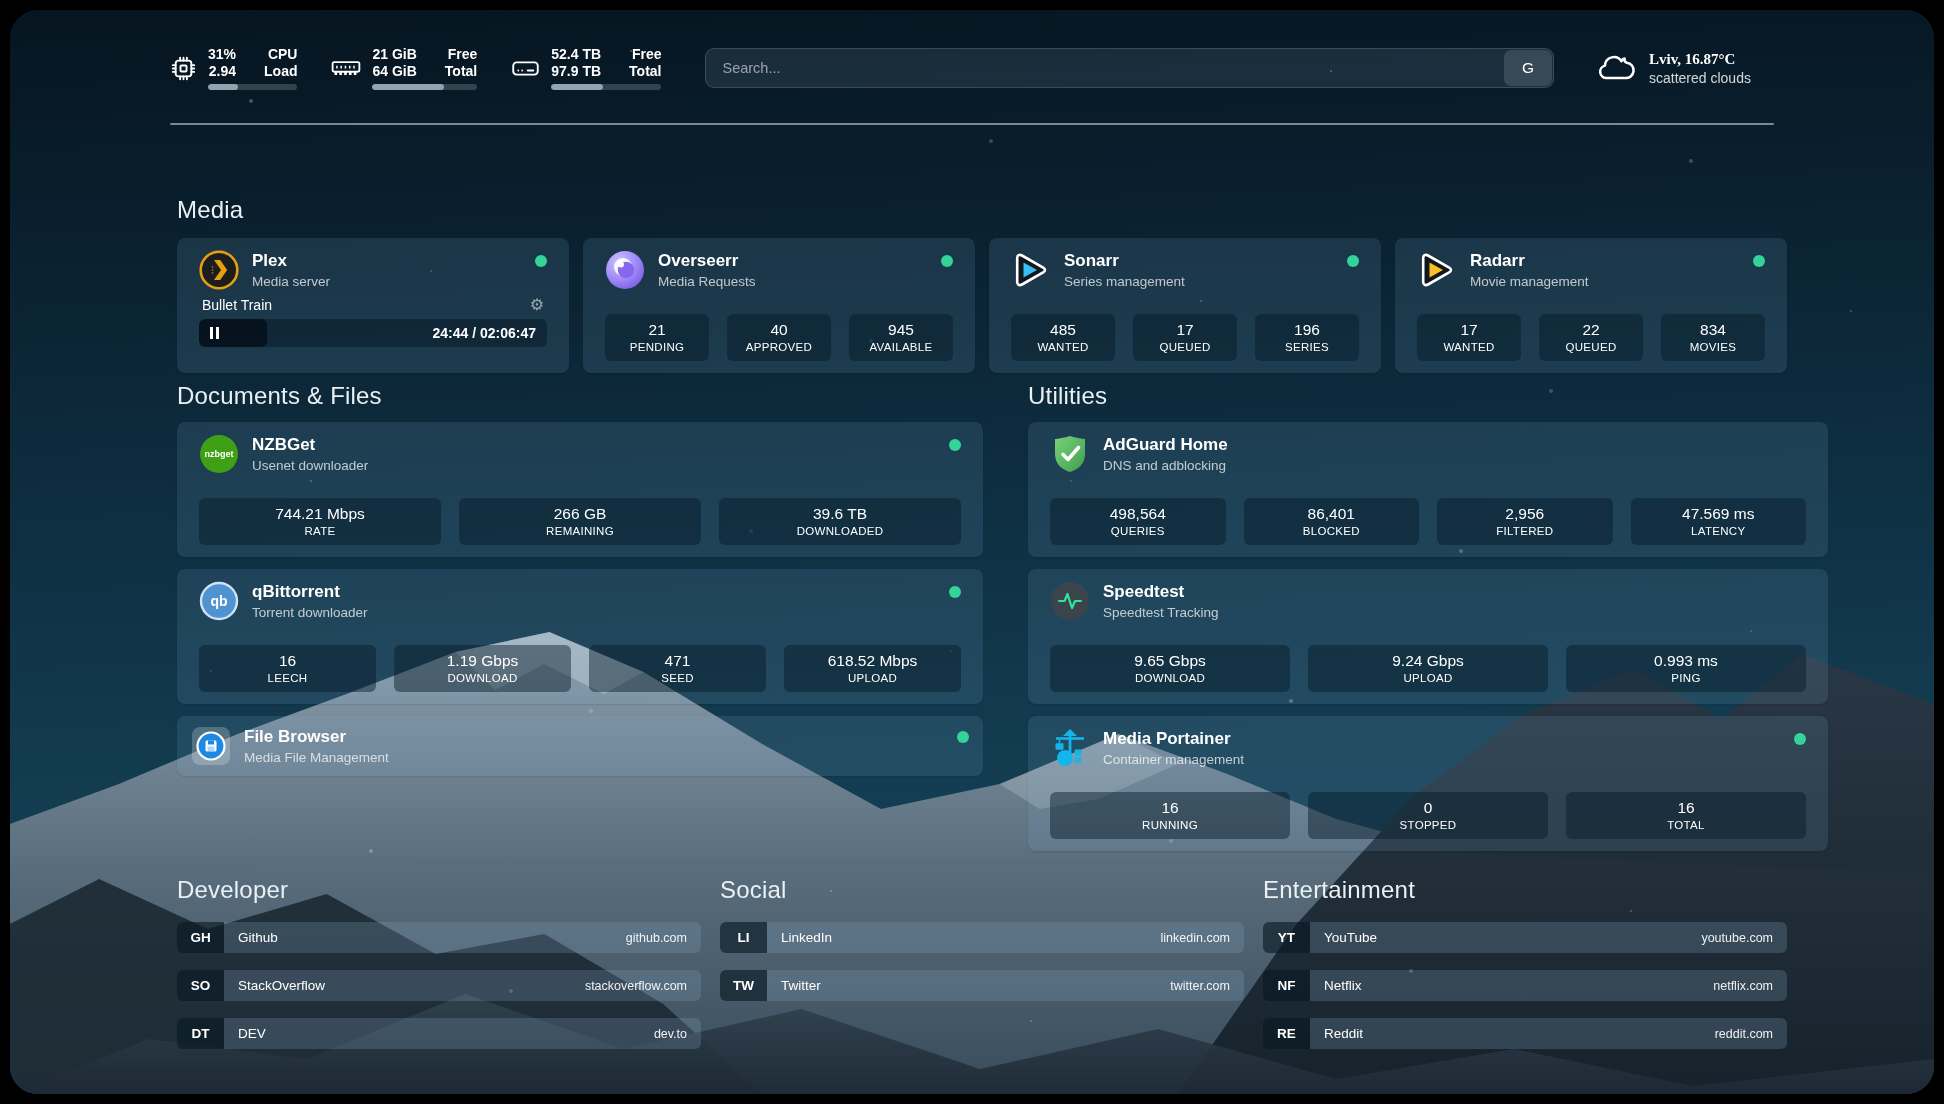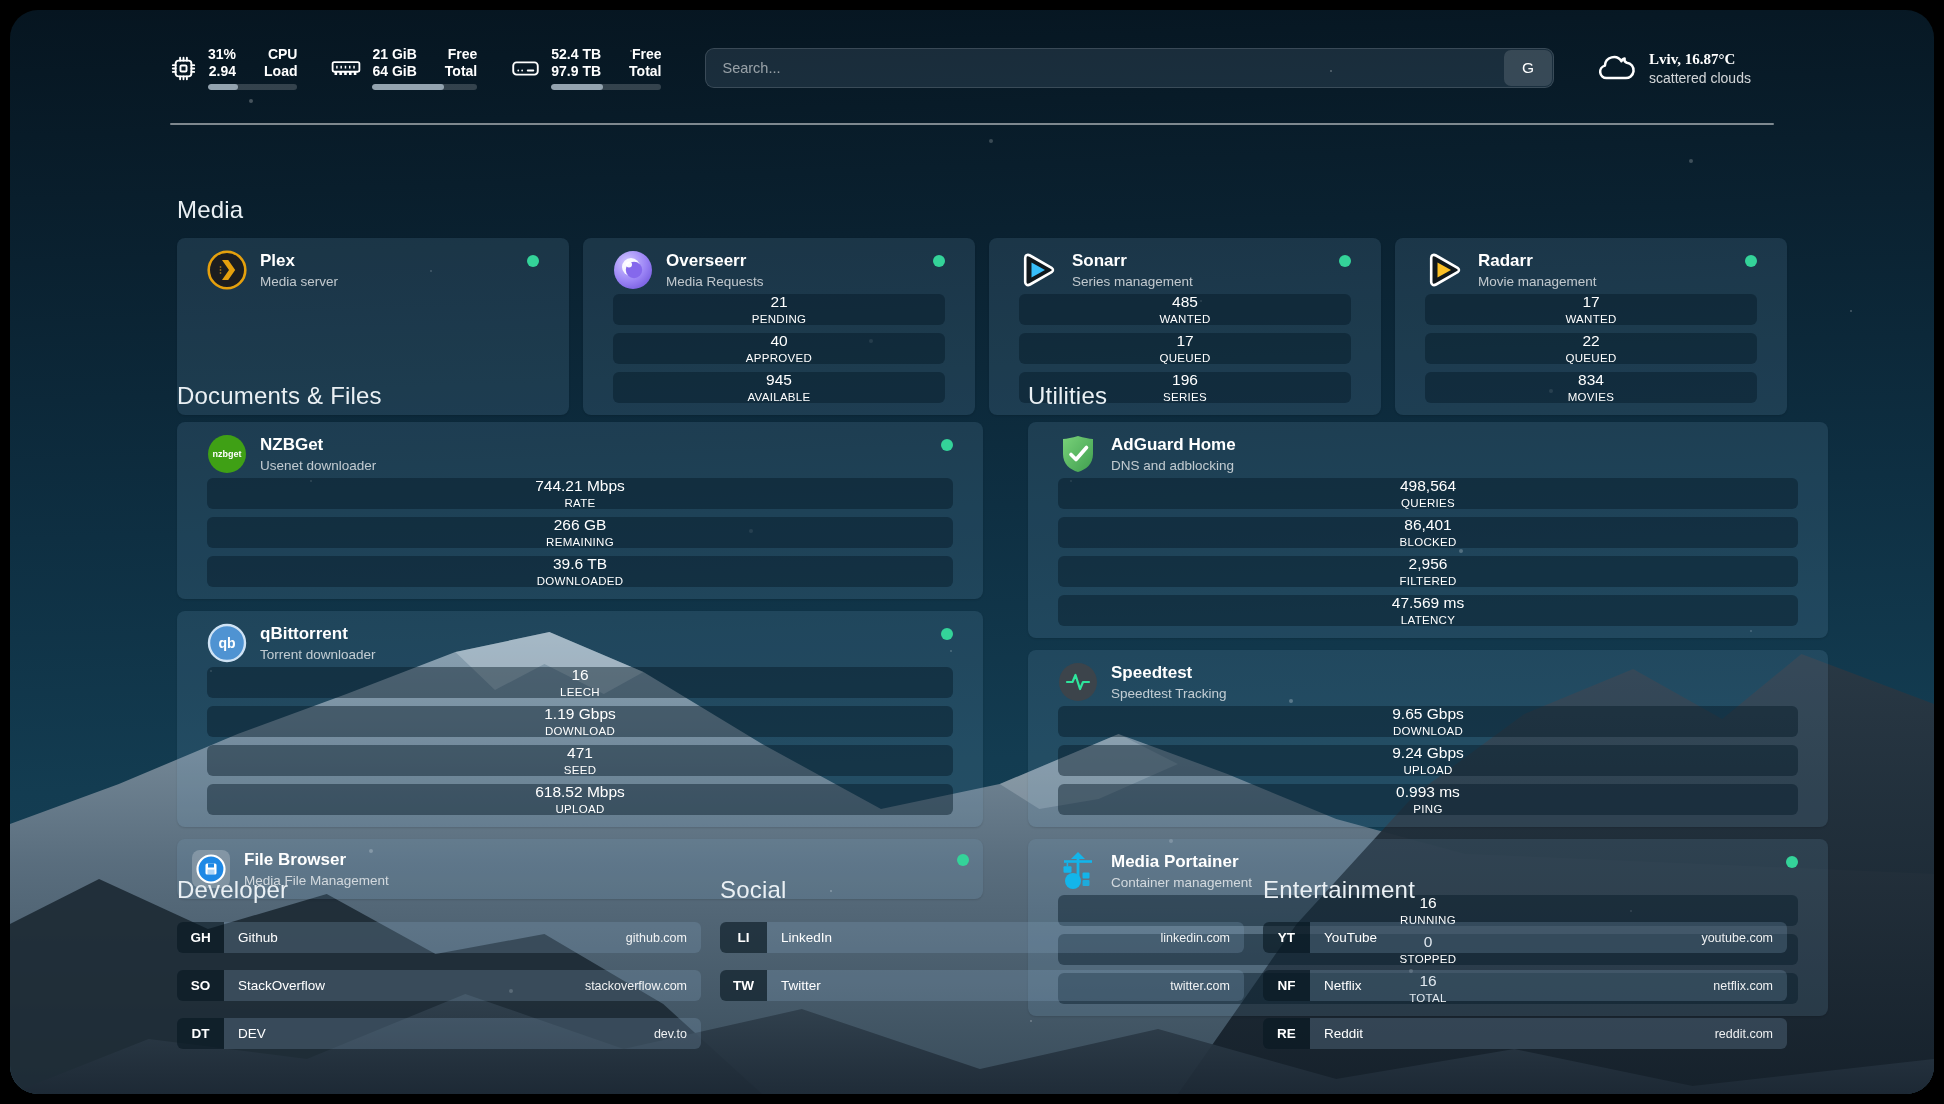--- a/index.html
+++ b/index.html
@@ -43,27 +43,27 @@
   .weather-cond{font-size:14px;color:rgba(255,255,255,.82);line-height:18px;}
   .rule{position:absolute;left:160px;right:160px;top:113px;height:2px;border-radius:1px;background:rgba(255,255,255,.48);}
   
   .section-title{font-size:24px;font-weight:500;color:#eaf0f4;letter-spacing:.2px;}
   .media{position:absolute;left:167px;top:186px;width:1610px;}
   .media .cards{display:grid;grid-template-columns:repeat(4,1fr);gap:14px;margin-top:14px;}
   .col-docs{position:absolute;left:167px;top:372px;width:806px;}
   .col-utils{position:absolute;left:1018px;top:372px;width:800px;}
   .col-docs .card,.col-utils .card{margin-top:12px;}
   .col-docs .section-title,.col-utils .section-title{margin-bottom:12px;}
-  .card{background:rgba(125,175,205,.15);border-radius:8px;padding:12px 30px;box-shadow:0 1px 2px rgba(0,0,0,.12);}
+  .card{background:rgba(125,175,205,.15);border-radius:8px;padding:12px 22px;box-shadow:0 1px 2px rgba(0,0,0,.12);}
   .card-head{display:flex;align-items:center;gap:13px;}
   .svc-icon{width:40px;height:40px;flex:0 0 40px;}
   .sname{font-size:17px;font-weight:600;line-height:21px;}
   .sdesc{font-size:13.5px;color:rgba(255,255,255,.72);line-height:17px;margin-top:2px;}
   .dot{width:12px;height:12px;border-radius:50%;background:#34d399;margin-left:auto;align-self:flex-start;margin-top:5px;}
-  .stats-row{display:flex;gap:8px;margin-top:4px;flex-direction:column;}
+  .stats-row{display:flex;gap:18px;margin-top:24px;}
   .statbox{flex:1;background:rgba(5,25,38,.45);border-radius:6px;height:47px;display:flex;flex-direction:column;
     align-items:center;justify-content:center;gap:3px;}
   .sval{font-size:15.5px;line-height:16px;}
   .slab{font-size:11.5px;font-weight:400;letter-spacing:.3px;line-height:12px;}
   .card.slim{padding:10px 14px;}
   
   .np{margin-top:7px;}
   .np-title-row{display:flex;align-items:center;justify-content:space-between;font-size:14px;padding:0 3px;}
   .gear{font-family:"DejaVu Sans",sans-serif;font-size:16px;color:rgba(255,255,255,.55);cursor:pointer;line-height:16px;}
   .np-bar{margin-top:6px;height:28px;border-radius:6px;background:rgba(8,26,38,.55);position:relative;display:flex;align-items:center;overflow:hidden;}
@@ -213,20 +213,31 @@
             <circle cx="13.5" cy="17" r="0.9" fill="#e5a00d" opacity=".6"></circle>
             <circle cx="13.5" cy="20" r="0.9" fill="#e5a00d" opacity=".6"></circle>
             <circle cx="13.5" cy="23" r="0.9" fill="#e5a00d" opacity=".6"></circle>
           </svg>
           <div>
             <div class="sname">Plex</div>
             <div class="sdesc">Media server</div>
           </div>
           <div class="dot"></div>
         </div>
+        <div class="np">
+          <div class="np-title-row">
+            <span>Bullet Train</span>
+            <span class="gear">⚙</span>
+          </div>
+          <div class="np-bar">
+            <div class="np-progress" style="width: 19.6%;"></div>
+            <span class="pause"></span>
+            <span class="np-time">24:44 / 02:06:47</span>
+          </div>
+        </div>
       </div>
 
       <div class="card">
         <div class="card-head">
           <svg class="svc-icon" viewBox="0 0 40 40">
             <defs>
                 <radialGradient id="ovg" cx="0.35" cy="0.3" r="0.9">
               <stop offset="0" stop-color="#cfc5ff"></stop>
                   <stop offset="0.55" stop-color="#9b84f5"></stop>
                   <stop offset="1" stop-color="#6a4fd8"></stop>

